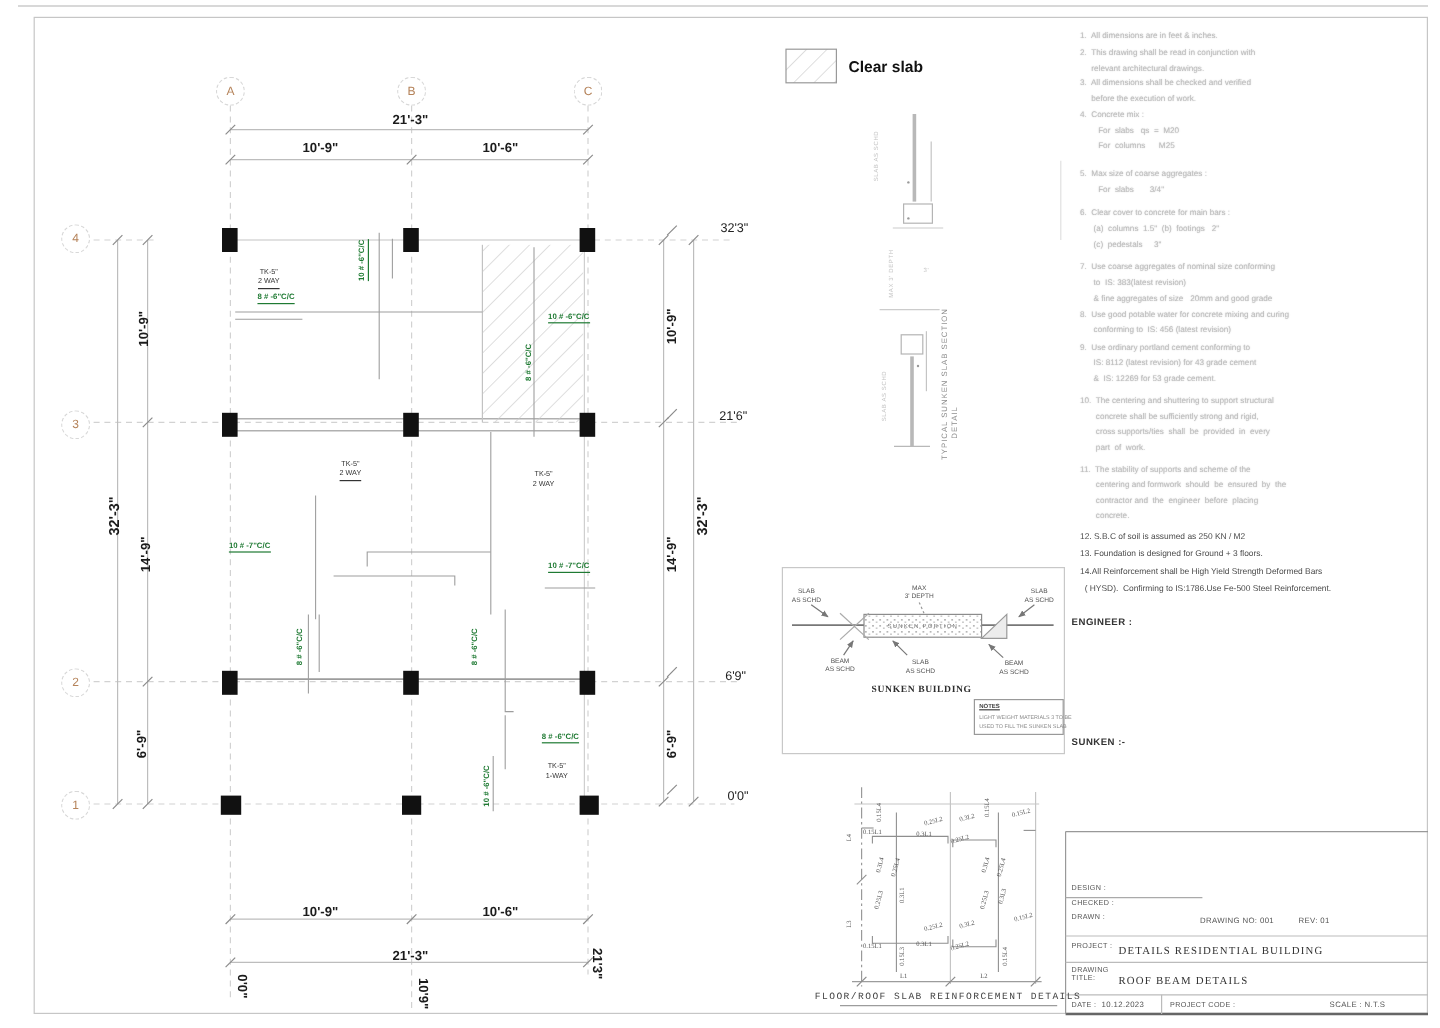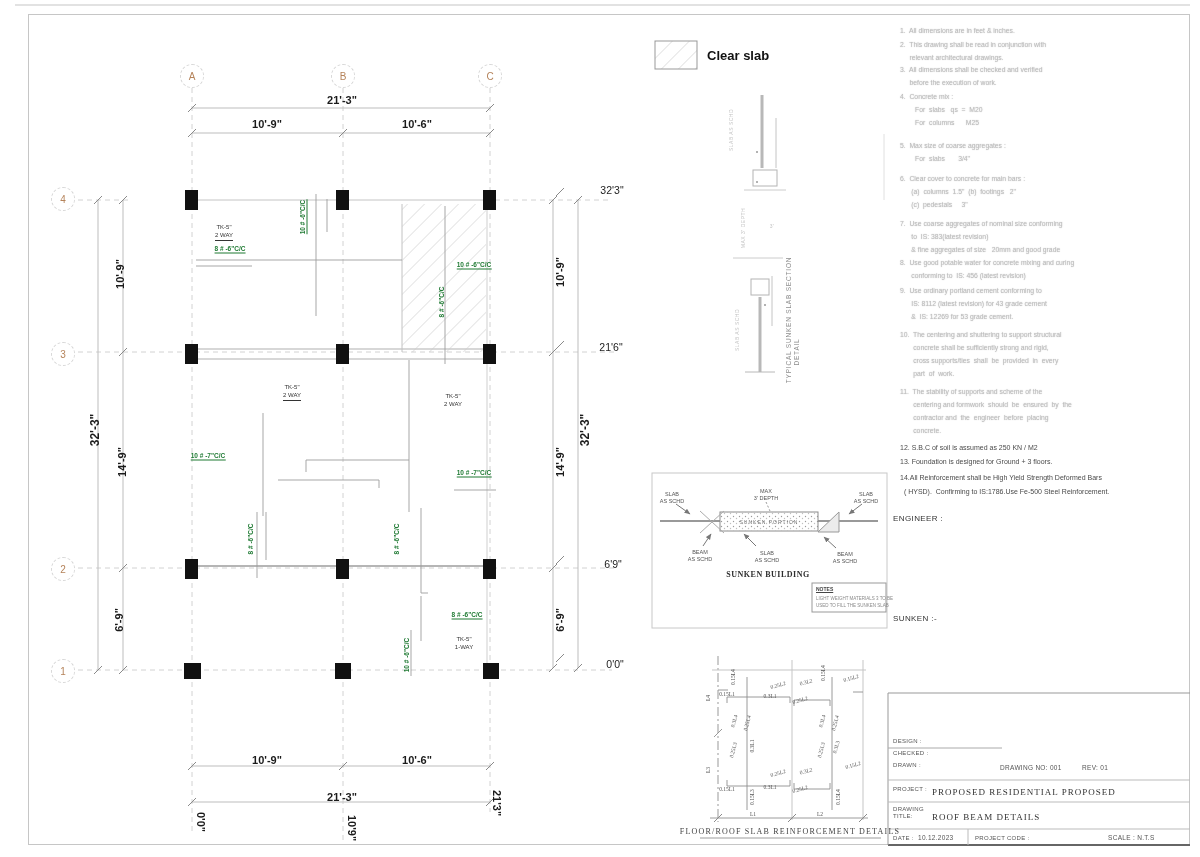--- a/index.html
+++ b/index.html
@@ -19,26 +19,26 @@
   .rebar { font-size:6.5px; font-weight:bold; color:#1f7a33; }
   .sfaded { font-size:5px; color:#c3c3c3; letter-spacing:.5px; }
   .scap { font-size:6.5px; color:#8d8d8d; letter-spacing:.8px; }
   .sd { font-size:5.5px; color:#555; text-align:center; line-height:6.5px; }
   .sdp { font-size:5px; color:#777; letter-spacing:1px; }
   .sdt { font-size:8px; font-weight:bold; color:#2e2e2e;
          font-family:"Liberation Serif", serif; letter-spacing:.5px; }
   .sdn { font-size:5px; font-weight:bold; color:#444; text-decoration:underline; }
   .sdnl { font-size:4.5px; color:#8a8a8a; }
   .r { font-size:5.5px; color:#555; font-family:"Liberation Serif", serif; }
-  .rt { font-size:8px; color:#444; font-family:Liberation Serif, serif; letter-spacing:1.2px; }
+  .rt { font-size:8px; color:#444; font-family:Liberation Mono, monospace; letter-spacing:1.2px; }
   .note { font-size:6.8px; line-height:13px; color:#bfbfbf;
           text-shadow:0 0 1.2px rgba(190,190,190,.9); filter:blur(.35px); }
   .note.dark { color:#4a4a4a; font-size:7px; line-height:13.5px;
                text-shadow:none; filter:none; }
-  .panel { font-size:8px; color:#333; letter-spacing:.4px; }
+  .panel { font-size:8px; color:#333; letter-spacing:.4px;font-weight:bold; }
   .legend-label { font-size:13px; font-weight:bold; color:#111; }
   .tb-label { font-size:6px; color:#555; letter-spacing:.3px; line-height:7px; white-space:pre; }
   .tb-small { font-size:6.5px; color:#555; letter-spacing:.3px; }
   .tb-value { font-size:9px; font-family:"Liberation Serif", serif; color:#333; letter-spacing:1px; }
 </style>
 </head>
 <body>
 
 <div id="sheet">
 
@@ -365,21 +365,21 @@
   <span class="lbl panel" style="left:893px; top:514px;">ENGINEER :</span>
   <span class="lbl panel" style="left:893px; top:614px;">SUNKEN :-</span>
 
   <div>
     <span class="lbl tb-label" style="left:893px; top:738px;">DESIGN :</span>
     <span class="lbl tb-label" style="left:893px; top:750px;">CHECKED :</span>
     <span class="lbl tb-label" style="left:893px; top:762px;">DRAWN :</span>
     <span class="lbl tb-small" style="left:1000px; top:764px;">DRAWING NO: 001</span>
     <span class="lbl tb-small" style="left:1082px; top:764px;">REV: 01</span>
     <span class="lbl tb-label" style="left:893px; top:786px;">PROJECT :</span>
-    <span class="lbl tb-value" style="left:932px; top:787px;">PROPOSED RESIDENTIAL PROPOSED</span>
+    <span class="lbl tb-value" style="left:932px; top:787px;">DETAILS RESIDENTIAL BUILDING</span>
     <span class="lbl tb-label" style="left:893px; top:806px;">DRAWING
 TITLE:</span>
     <span class="lbl tb-value" style="left:932px; top:812px;">ROOF BEAM DETAILS</span>
     <span class="lbl tb-label" style="left:893px; top:835px;">DATE :</span>
     <span class="lbl tb-small" style="left:918px; top:834px;">10.12.2023</span>
     <span class="lbl tb-label" style="left:975px; top:835px;">PROJECT CODE :</span>
     <span class="lbl tb-small" style="left:1108px; top:834px;">SCALE : N.T.S</span>
   </div>
 
 </div>

